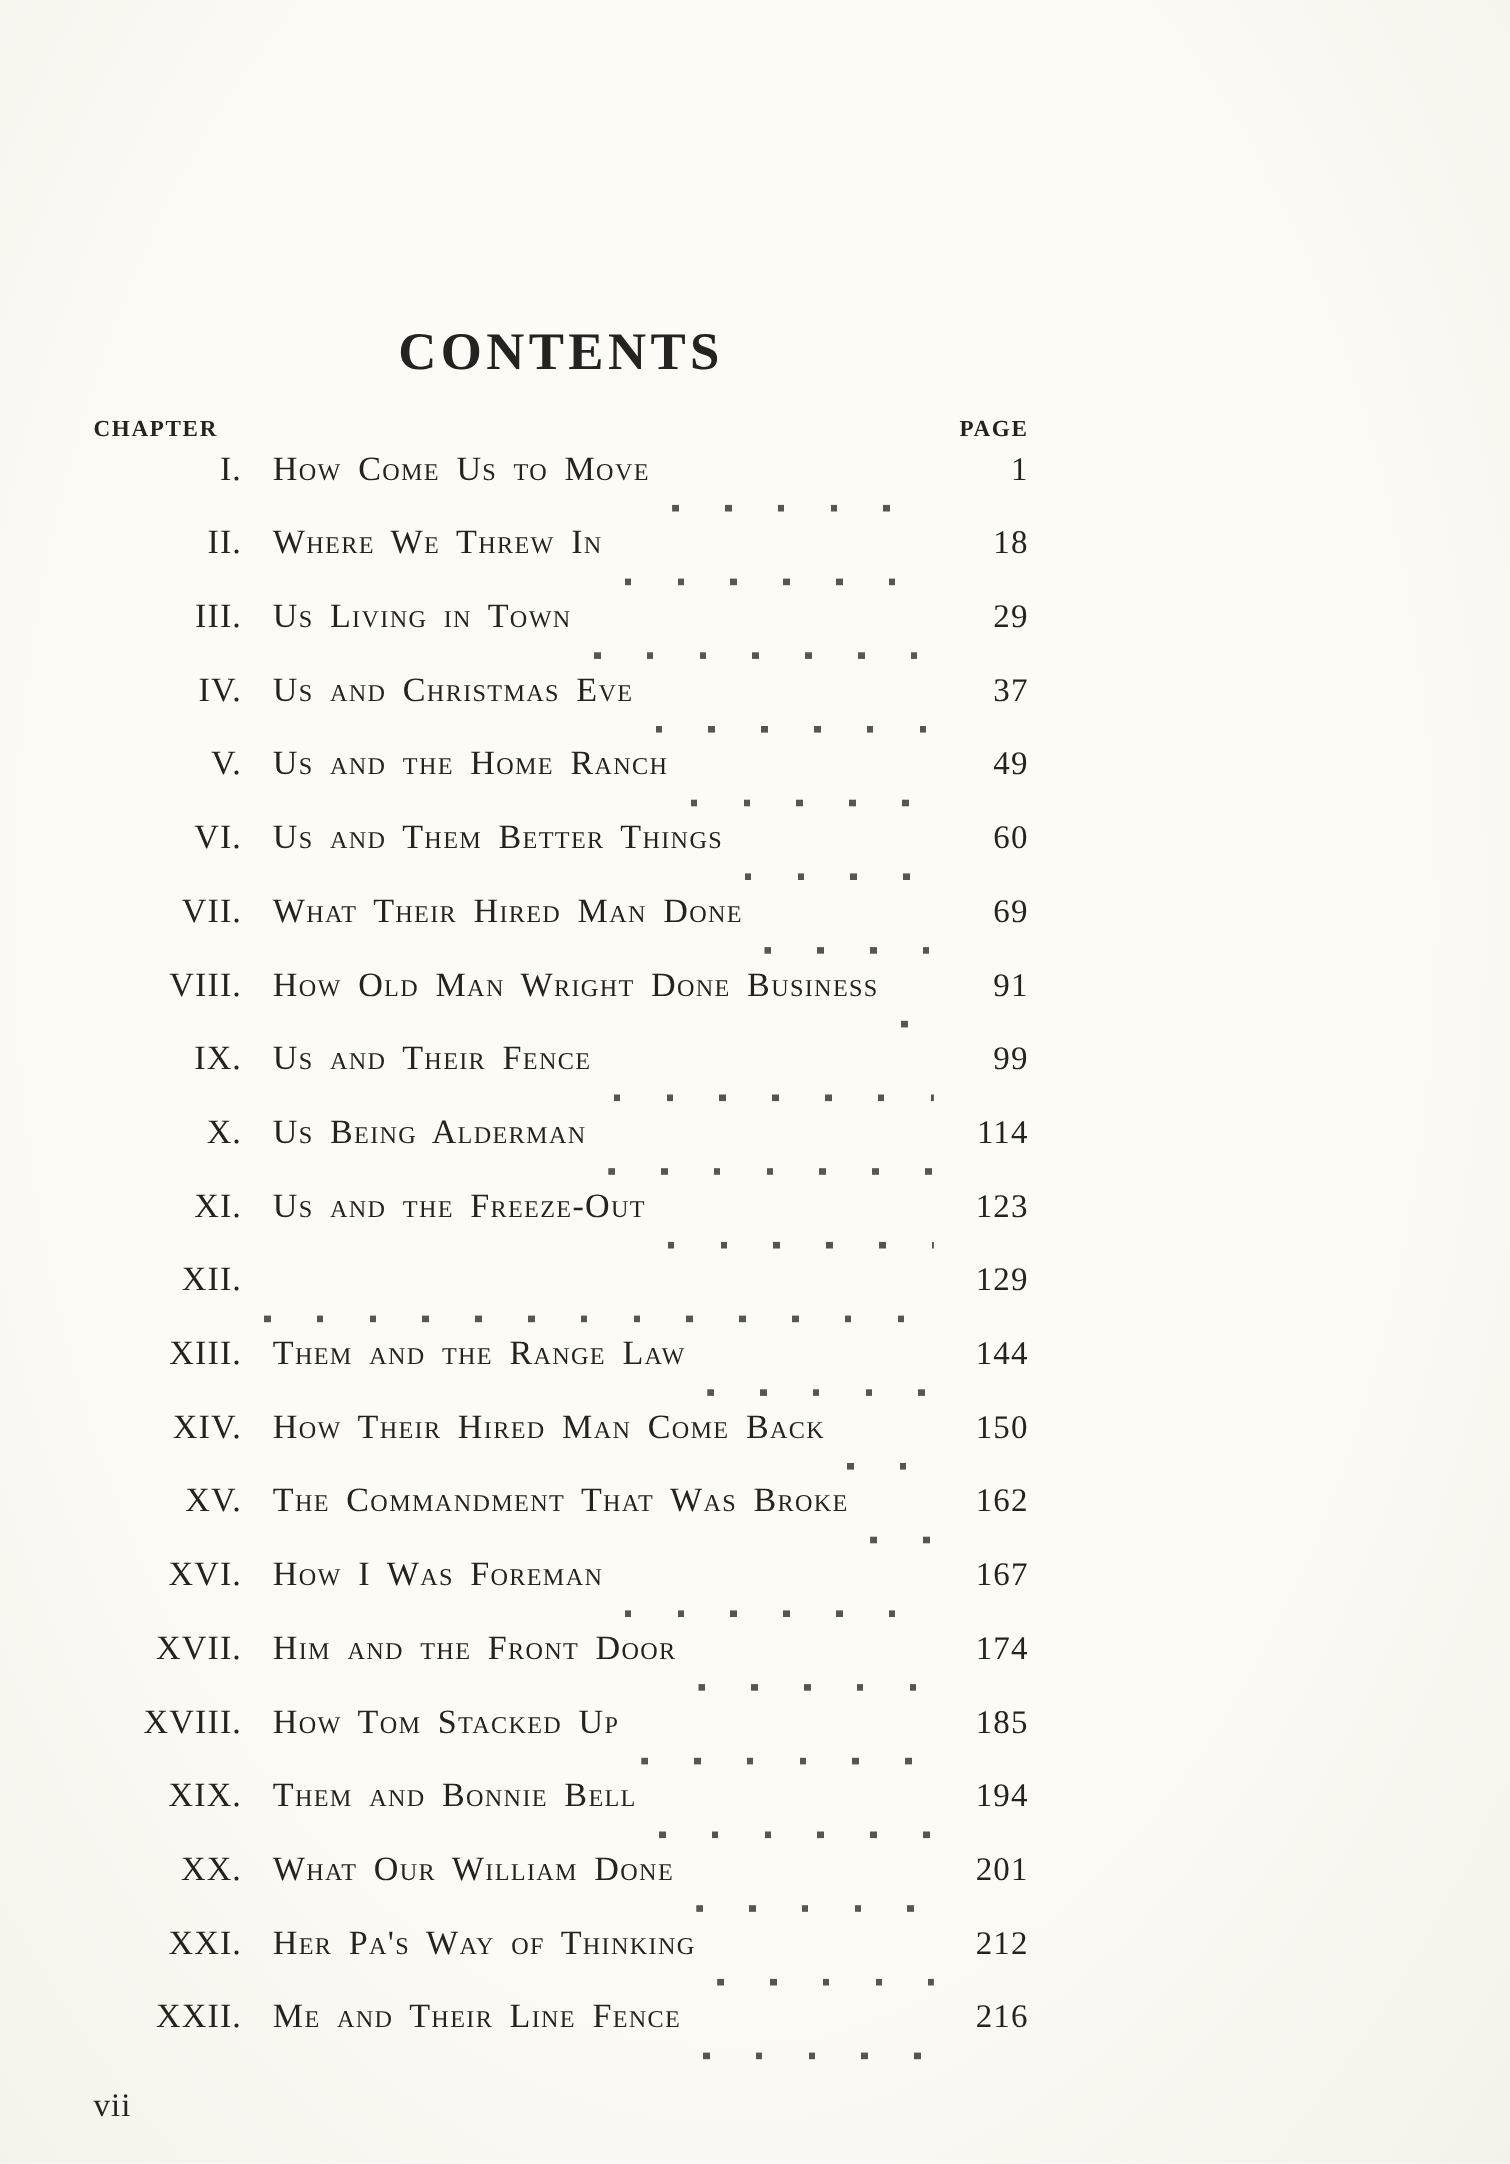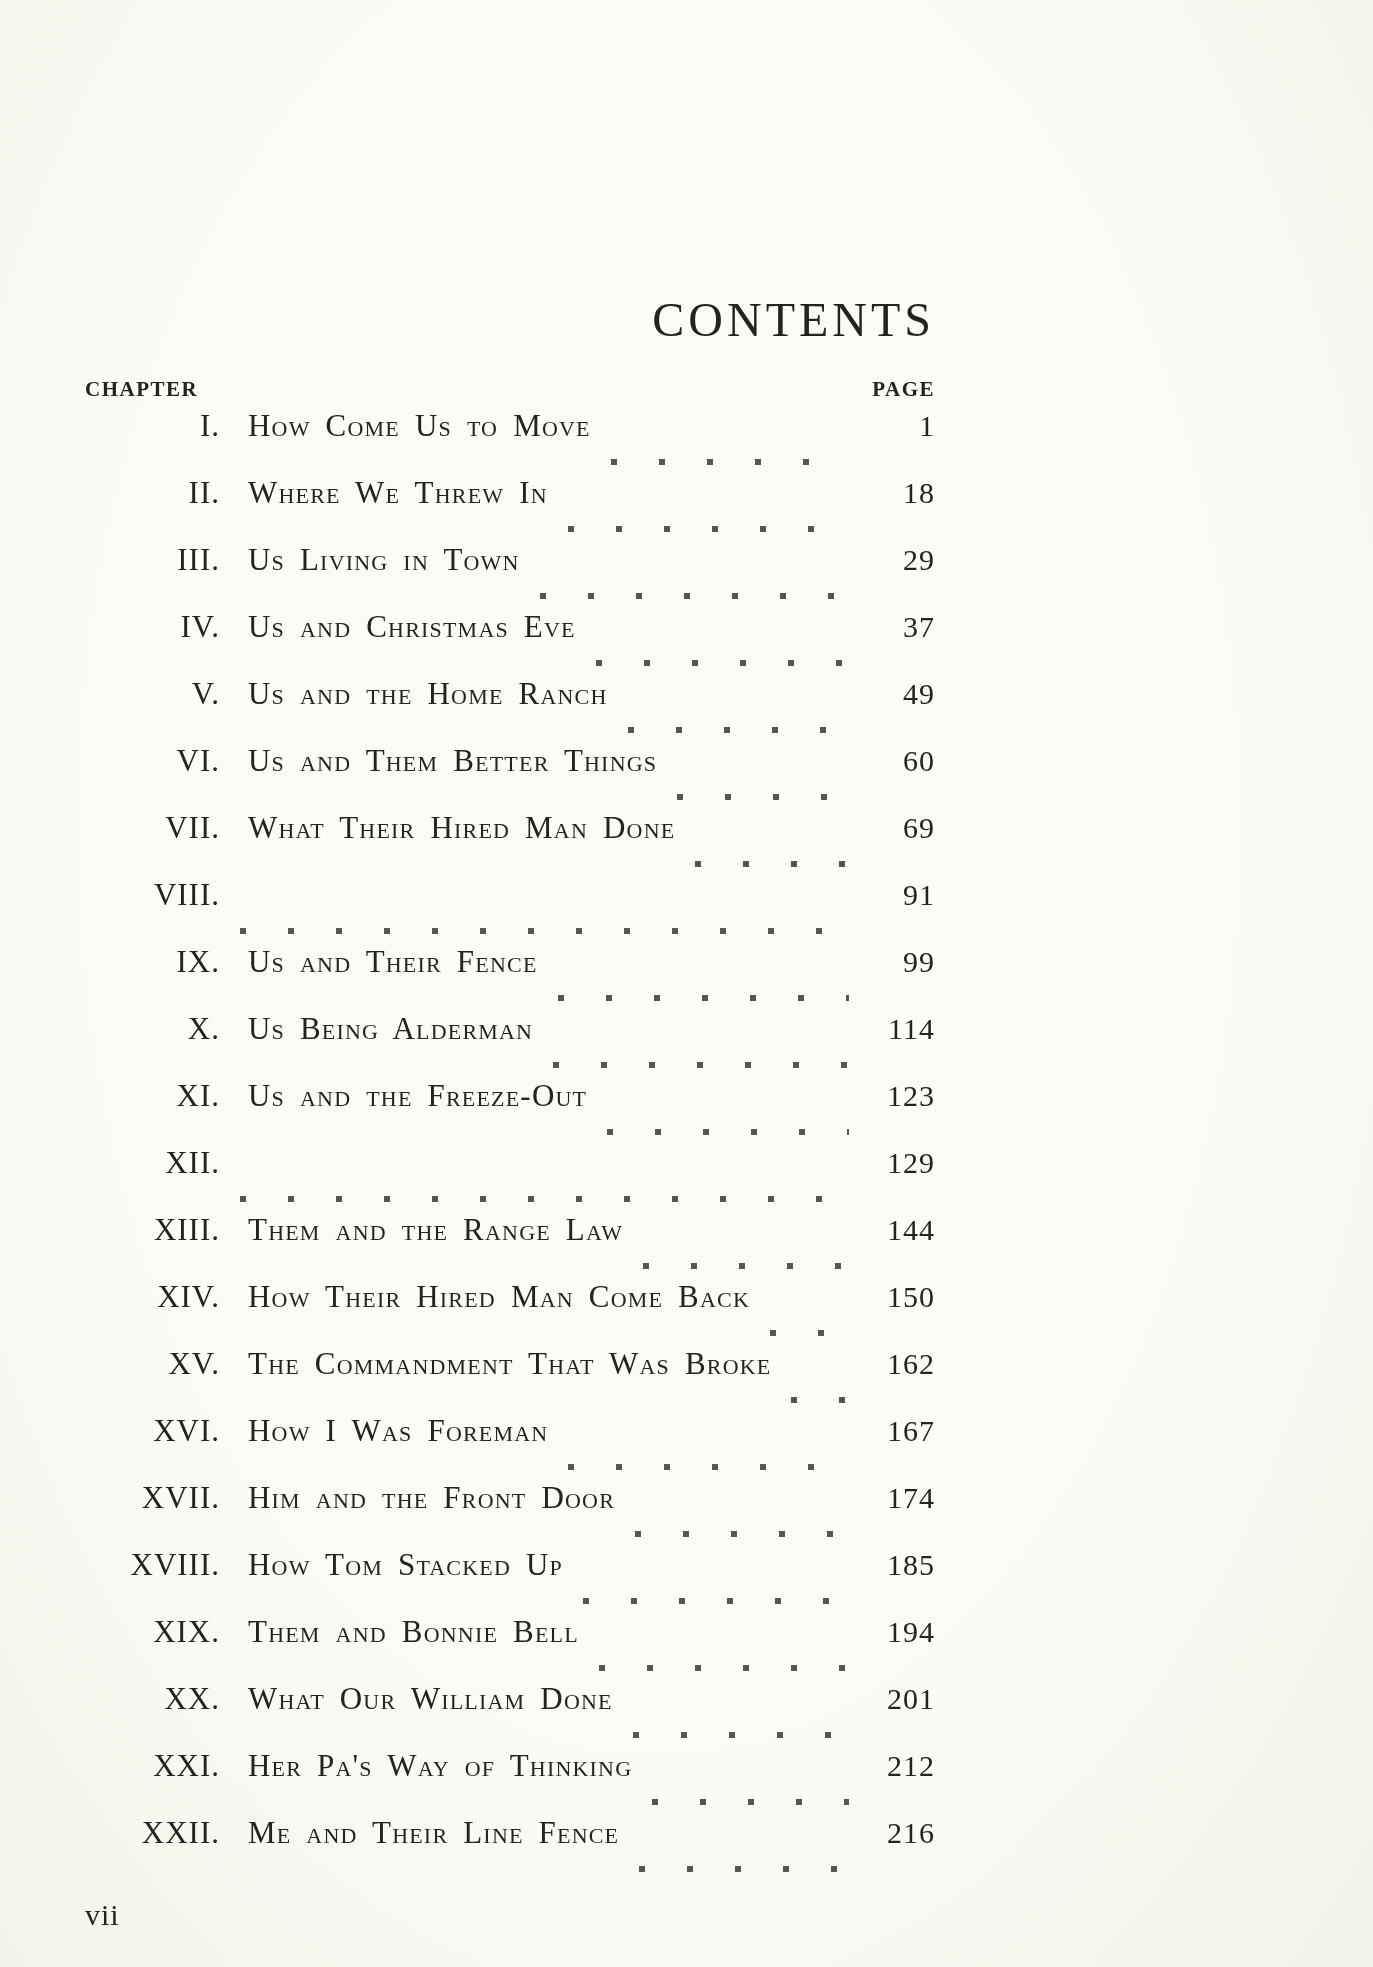--- a/index.html
+++ b/index.html
@@ -15,23 +15,23 @@
     color: #24231f;
   }
   .content {
     box-sizing: border-box;
     width: 850px;
     margin-left: 85px;
     padding-top: 292px;
   }
   .page-title {
     margin: 0 0 30px 0;
-    text-align: right;
+    text-align: center;
     font-size: 48px;
-    font-weight: normal;
+    font-weight: bold;
     letter-spacing: 4px;
     line-height: 1.15;
   }
   .toc-header {
     display: flex;
     justify-content: space-between;
     align-items: baseline;
     font-size: 21px;
     font-weight: bold;
     letter-spacing: 1.5px;
@@ -145,20 +145,21 @@
 
   <div class="toc-row">
     <span class="numeral">VII.</span>
     <span class="entry-title">What Their Hired Man Done</span>
     <span class="leader"></span>
     <span class="pagenum">69</span>
   </div>
 
   <div class="toc-row">
     <span class="numeral">VIII.</span>
+    <span class="entry-title">How Old Man Wright Done Business</span>
     <span class="leader"></span>
     <span class="pagenum">91</span>
   </div>
 
   <div class="toc-row">
     <span class="numeral">IX.</span>
     <span class="entry-title">Us and Their Fence</span>
     <span class="leader"></span>
     <span class="pagenum">99</span>
   </div>

